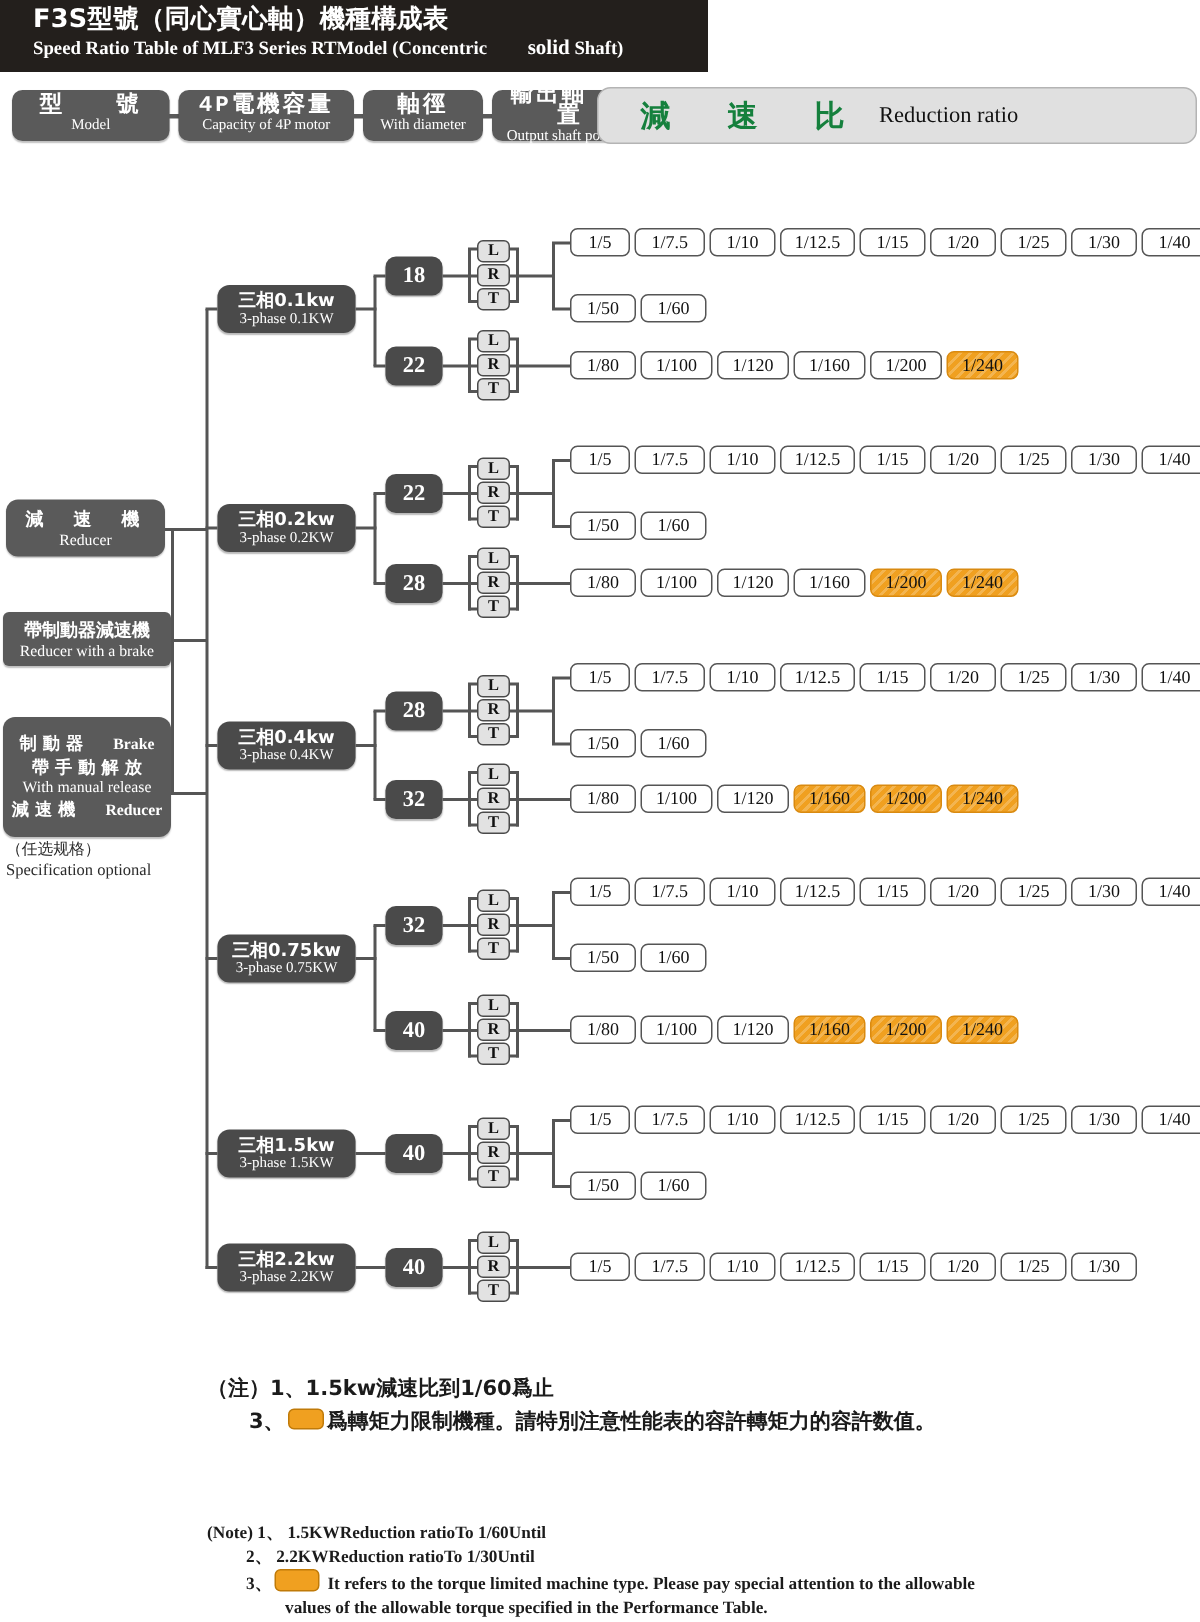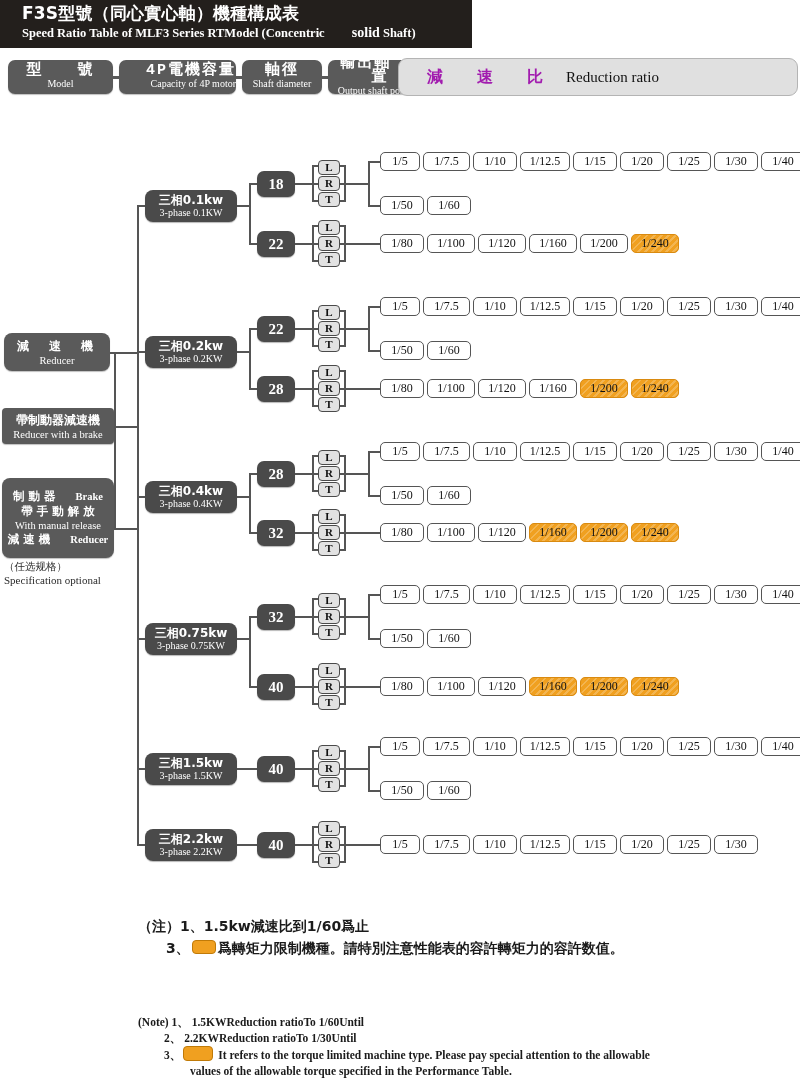--- a/index.html
+++ b/index.html
@@ -26,21 +26,21 @@
     display:flex;flex-direction:column;justify-content:center;align-items:center;
     box-shadow:0 1px 1px rgba(0,0,0,.25);
   }
   .hdr .cn{font-size:15px;font-weight:bold;letter-spacing:2px;line-height:14px;font-family:Liberation Mono, monospace;}
   .hdr .en{font-size:10px;line-height:12px;font-family:"Liberation Serif","DejaVu Serif",serif;}
   #hdr-ratio{
     position:absolute;left:398px;top:58px;width:400px;height:38px;
     background:#e0e0e0;border:1px solid #b4b4b4;border-radius:9px;
     display:flex;align-items:center;box-sizing:border-box;padding-left:28px;
   }
-  #hdr-ratio .cn{font-size:16px;font-weight:bold;letter-spacing:9px;font-family:"DejaVu Sans",sans-serif;color:#a21caf;}
+  #hdr-ratio .cn{font-size:20px;font-weight:bold;letter-spacing:9px;font-family:"DejaVu Sans",sans-serif;color:#15803d;}
   #hdr-ratio .en{font-size:15px;margin-left:14px;font-family:"Liberation Serif","DejaVu Serif",serif;color:#111;}
   .hdr-link{position:absolute;top:76px;height:3px;background:#5a5a5a;}
 
   
   .model{
     position:absolute;background:#5a5a5a;color:#fff;border-radius:8px;
     box-sizing:border-box;text-align:center;
     display:flex;flex-direction:column;justify-content:center;align-items:center;
     box-shadow:0 1px 1px rgba(0,0,0,.25);
   }
@@ -117,28 +117,28 @@
 <div id="title-banner" class="abs">
   <div id="title-cn">F3S型號（同心實心軸）機種構成表</div>
   <div id="title-en"><span>Speed Ratio Table of MLF3 Series RTModel (Concentric </span><span class="big">solid</span><span> Shaft)</span></div>
 </div>
 
 <div class="hdr" style="left:8px;width:105px;">
   <div class="cn">型　　號</div>
   <div class="en">Model</div>
 </div>
 <div class="hdr-link" style="left:112px;width:8px;"></div>
-<div class="hdr" style="left:119px;width:117px;align-items:flex-end;">
+<div class="hdr" style="left:119px;width:117px;">
   <div class="cn">4P電機容量</div>
   <div class="en">Capacity of 4P motor</div>
 </div>
 <div class="hdr-link" style="left:235px;width:8px;"></div>
 <div class="hdr" style="left:242px;width:80px;">
   <div class="cn">軸徑</div>
-  <div class="en">Shaft diameter</div>
+  <div class="en">With diameter</div>
 </div>
 <div class="hdr-link" style="left:321px;width:8px;"></div>
 <div class="hdr" style="left:328px;width:104px;">
   <div class="cn">輸出軸 位 置</div>
   <div class="en">Output shaft position</div>
 </div>
 <div class="hdr-link" style="left:431px;width:8px;"></div>
 <div id="hdr-ratio">
   <span class="cn">減　速　比</span>
   <span class="en">Reduction ratio</span>

